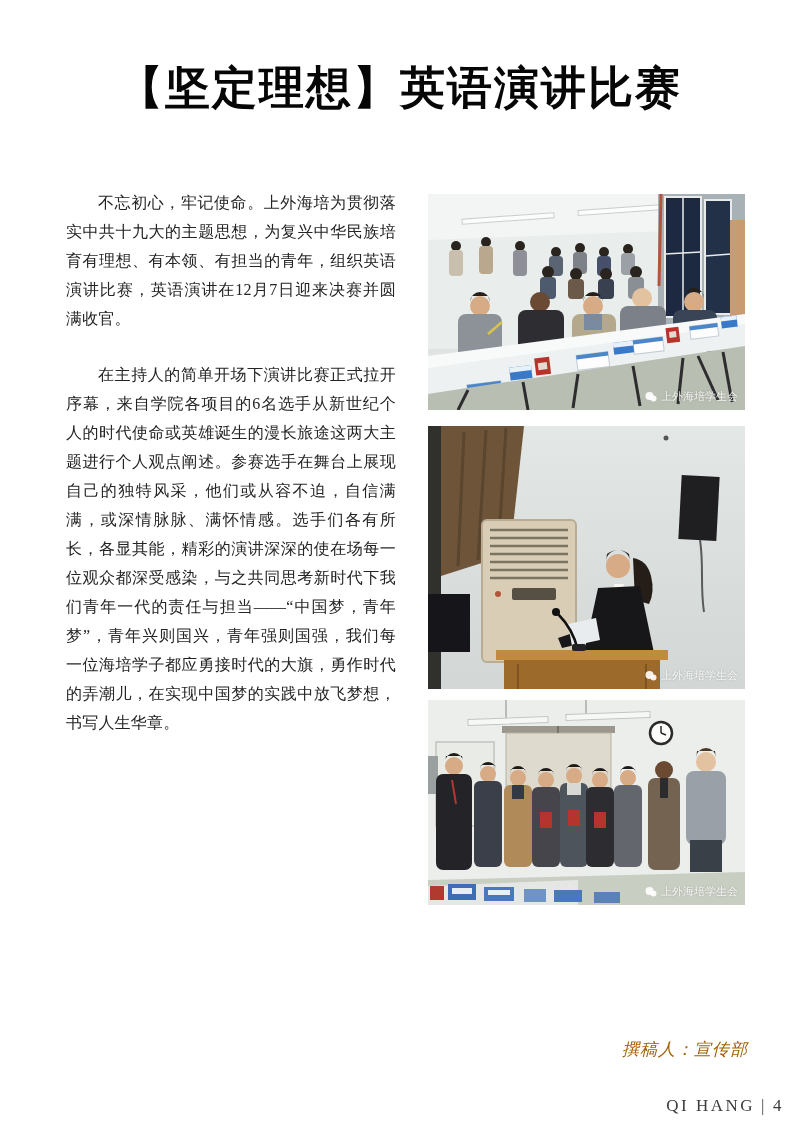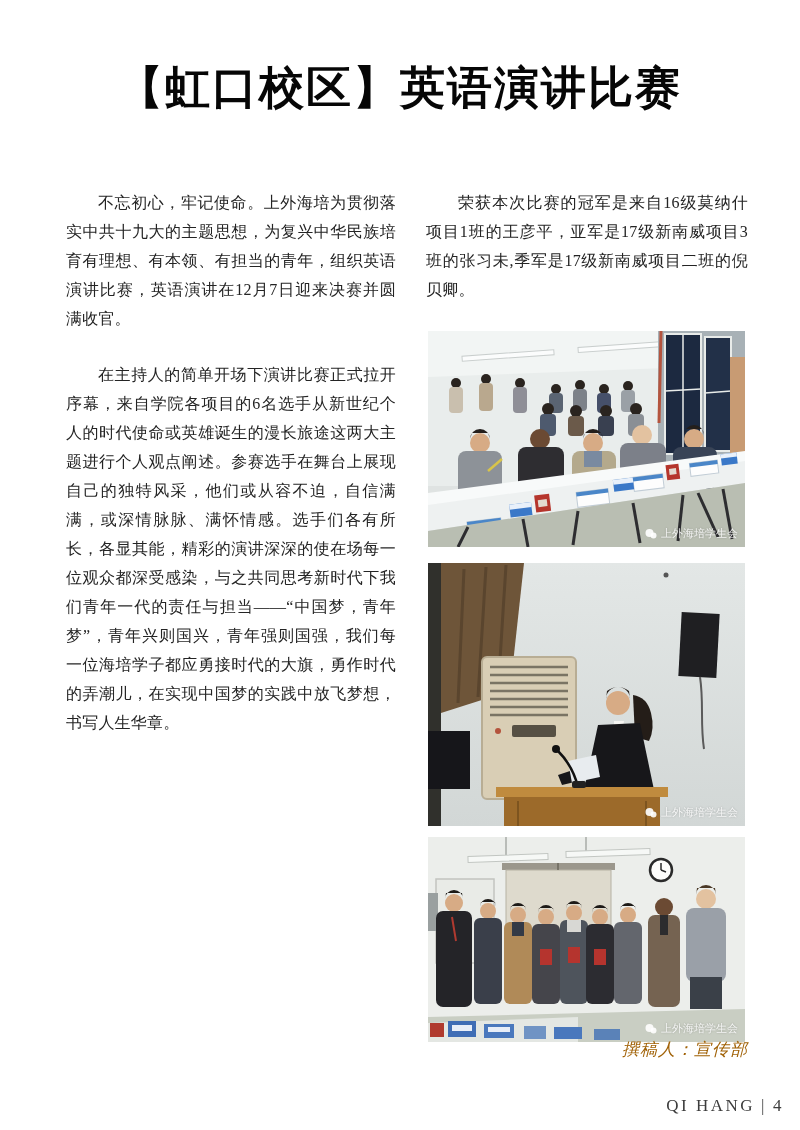--- a/index.html
+++ b/index.html
@@ -46,30 +46,29 @@
     position:absolute;top:1096px;right:16px;
     font-size:17px;color:#3c3c3c;letter-spacing:2.5px;
     font-family:"Liberation Serif","DejaVu Serif",serif;
     text-align:right;
   }
   .page-footer .sep{padding:0 6px;color:#4a4a4a;}
 </style>
 </head>
 <body>
 
-<div class="page-title">【虹口校区】英语演讲比赛</div>
+<div class="page-title">【坚定理想】英语演讲比赛</div>
 
 <div class="columns">
   <div class="col-left">
     <p class="body-para">不忘初心，牢记使命。上外海培为贯彻落实中共十九大的主题思想，为复兴中华民族培育有理想、有本领、有担当的青年，组织英语演讲比赛，英语演讲在12月7日迎来决赛并圆满收官。</p>
     <p class="body-para">在主持人的简单开场下演讲比赛正式拉开序幕，来自学院各项目的6名选手从新世纪个人的时代使命或英雄诞生的漫长旅途这两大主题进行个人观点阐述。参赛选手在舞台上展现自己的独特风采，他们或从容不迫，自信满满，或深情脉脉、满怀情感。选手们各有所长，各显其能，精彩的演讲深深的使在场每一位观众都深受感染，与之共同思考新时代下我们青年一代的责任与担当——“中国梦，青年梦”，青年兴则国兴，青年强则国强，我们每一位海培学子都应勇接时代的大旗，勇作时代的弄潮儿，在实现中国梦的实践中放飞梦想，书写人生华章。</p>
   </div>
 
   <div class="col-right">
-    <p class="body-para">荣获本次比赛的冠军是来自16级莫纳什项目1班的王彦平，亚军是17级新南威项目3班的张习未,季军是17级新南威项目二班的倪贝卿。</p>
 
     <div class="photo p1">
       <svg width="317" height="216" viewBox="0 0 317 216">
         <rect x="0" y="0" width="317" height="155" fill="#e9edec"></rect>
         <polygon points="0,0 317,0 317,34 0,46" fill="#f2f5f4"></polygon>
         <rect x="34" y="22" width="92" height="5" fill="#fbfcfc" stroke="#c9cecd" stroke-width="1" transform="rotate(-4 80 24)"></rect>
         <rect x="150" y="13" width="104" height="5" fill="#fbfcfc" stroke="#c9cecd" stroke-width="1" transform="rotate(-4 200 15)"></rect>
 
         <polygon points="230,0 317,0 317,142 230,152" fill="#a8b1b6"></polygon>
         <rect x="237" y="3" width="36" height="120" fill="#1c2940" stroke="#e8ebe9" stroke-width="2"></rect>

